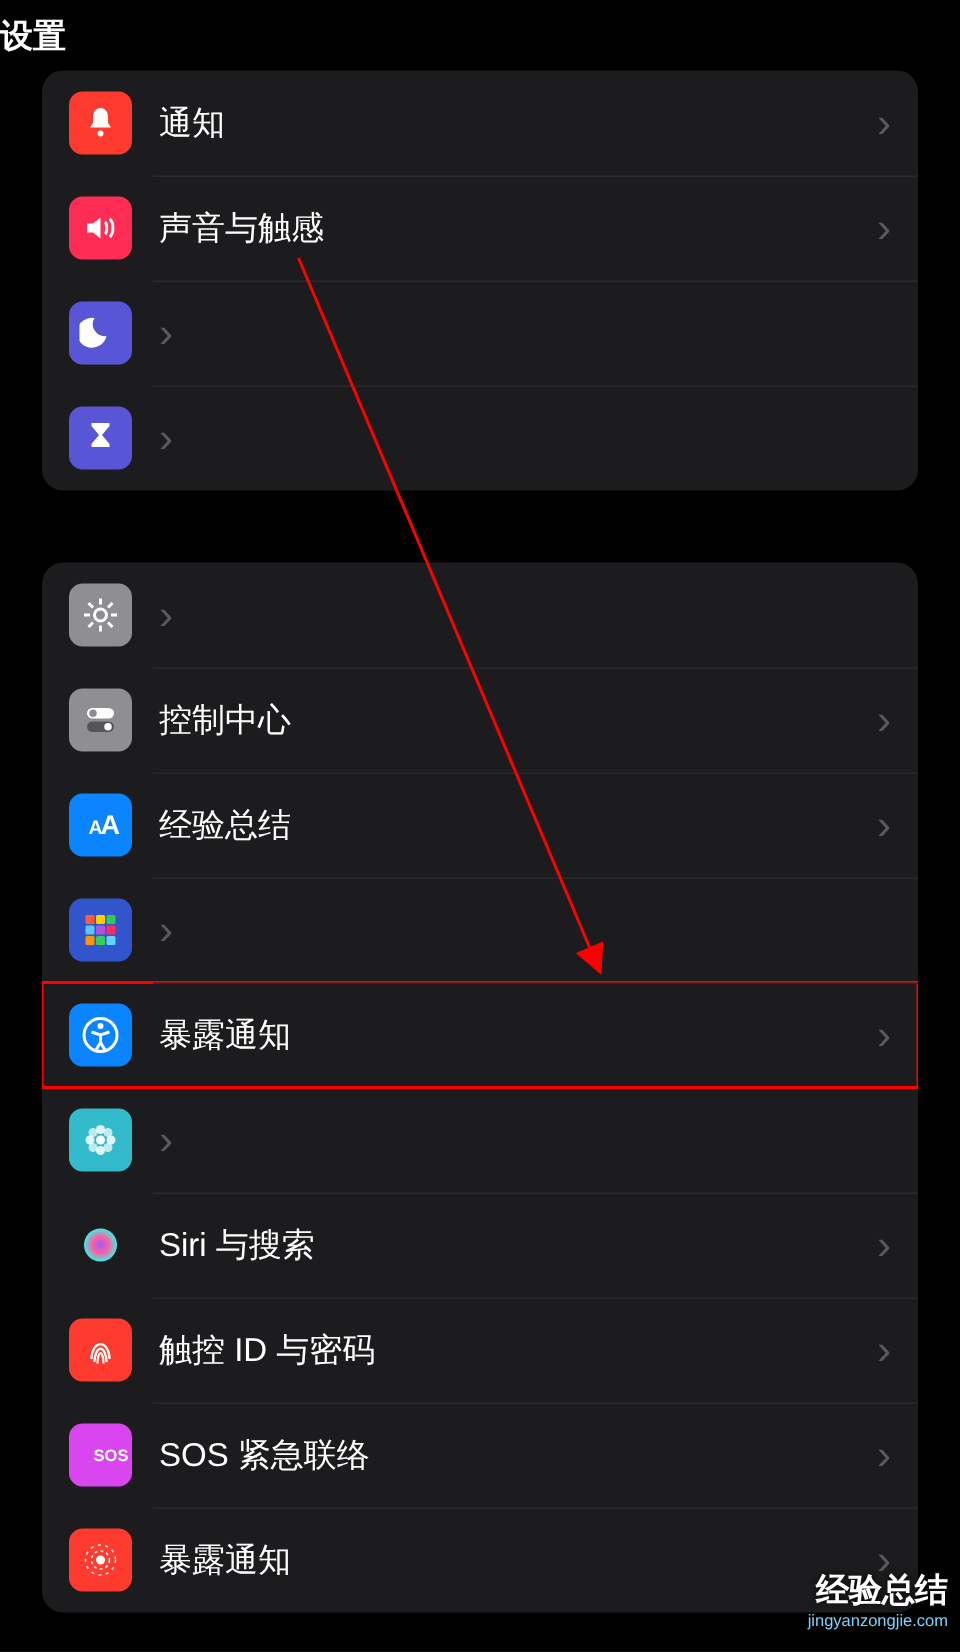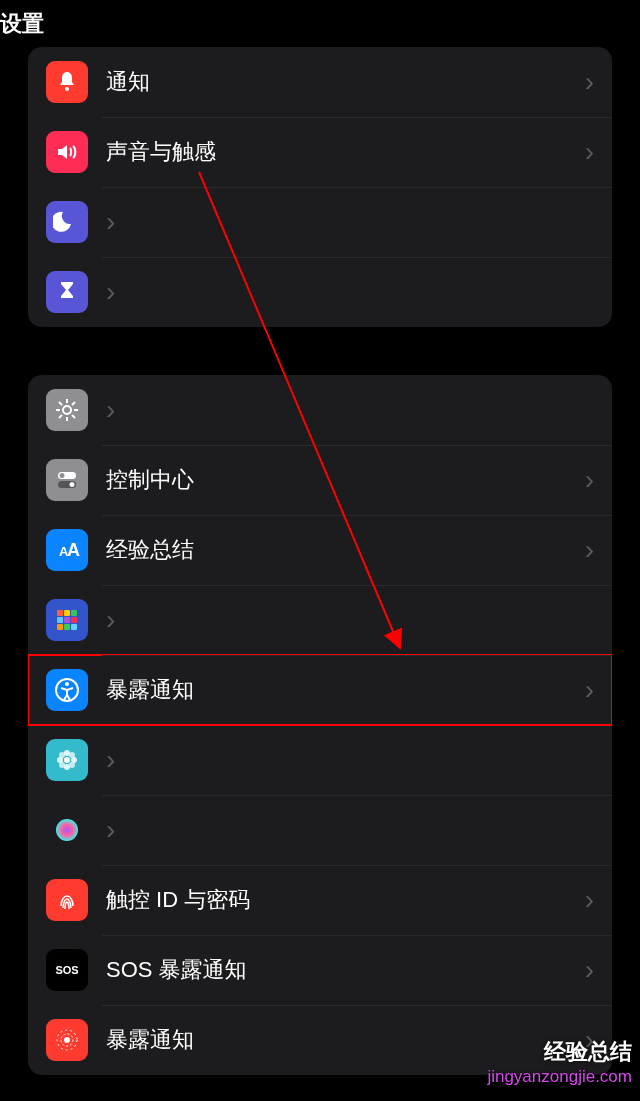--- a/index.html
+++ b/index.html
@@ -83,22 +83,22 @@
       text-align: right;
       z-index: 4;
     }
     .watermark .wm-top {
       font-size: 22px;
       font-weight: 600;
       color: #fff;
       text-shadow: 0 0 4px rgba(0,0,0,0.8);
     }
     .watermark .wm-bot {
-      font-size: 17px;
-      color: #d946ef;
+      font-size: 11px;
+      color: #7dd3fc;
       text-shadow: 0 0 3px rgba(0,0,0,0.8);
     }
   </style>
 </head>
 <body>
 
 <div class="header">
   <span>设置</span>
 </div>
 
@@ -222,38 +222,39 @@
             <defs>
               <radialGradient id="sg">
                 <stop offset="0%" stop-color="#9b5cff"></stop>
                 <stop offset="50%" stop-color="#ff5ea0"></stop>
                 <stop offset="100%" stop-color="#3af0e8"></stop>
               </radialGradient>
             </defs>
             <circle cx="14" cy="14" r="11" fill="url(#sg)"></circle>
           </svg>
         </div>
+        <div class="label">Siri 与搜索</div>
         <div class="chevron">›</div>
       </div>
       <div class="row">
         <div class="icon" style="background: rgb(255, 59, 48);">
           <svg width="28" height="28" viewBox="0 0 28 28">
             <path d="M8 20c0-6 3-10 6-10s6 4 6 10M10 22c0-5 2-9 4-9s4 4 4 9M12 23c0-4 1-7 2-7s2 3 2 7" stroke="#fff" stroke-width="1.5" fill="none"></path>
           </svg>
         </div>
         <div class="label">触控 ID 与密码</div>
         <div class="chevron">›</div>
       </div>
       <div class="row">
-        <div class="icon" style="background: #000000;">
+        <div class="icon" style="background: #d946ef; justify-content: flex-end;">
           <svg width="28" height="28" viewBox="0 0 28 28">
             <text x="14" y="18" font-size="11" font-weight="800" fill="#fff" text-anchor="middle">SOS</text>
           </svg>
         </div>
-        <div class="label">SOS 暴露通知</div>
+        <div class="label">SOS 紧急联络</div>
         <div class="chevron">›</div>
       </div>
       <div class="row">
         <div class="icon" style="background: rgb(255, 59, 48);">
           <svg width="28" height="28" viewBox="0 0 28 28">
             <circle cx="14" cy="14" r="3" fill="#fff"></circle>
             <circle cx="14" cy="14" r="6" fill="none" stroke="#fff" stroke-width="1" stroke-dasharray="2 2"></circle>
             <circle cx="14" cy="14" r="10" fill="none" stroke="#fff" stroke-width="1" stroke-dasharray="2 3"></circle>
           </svg>
         </div>

